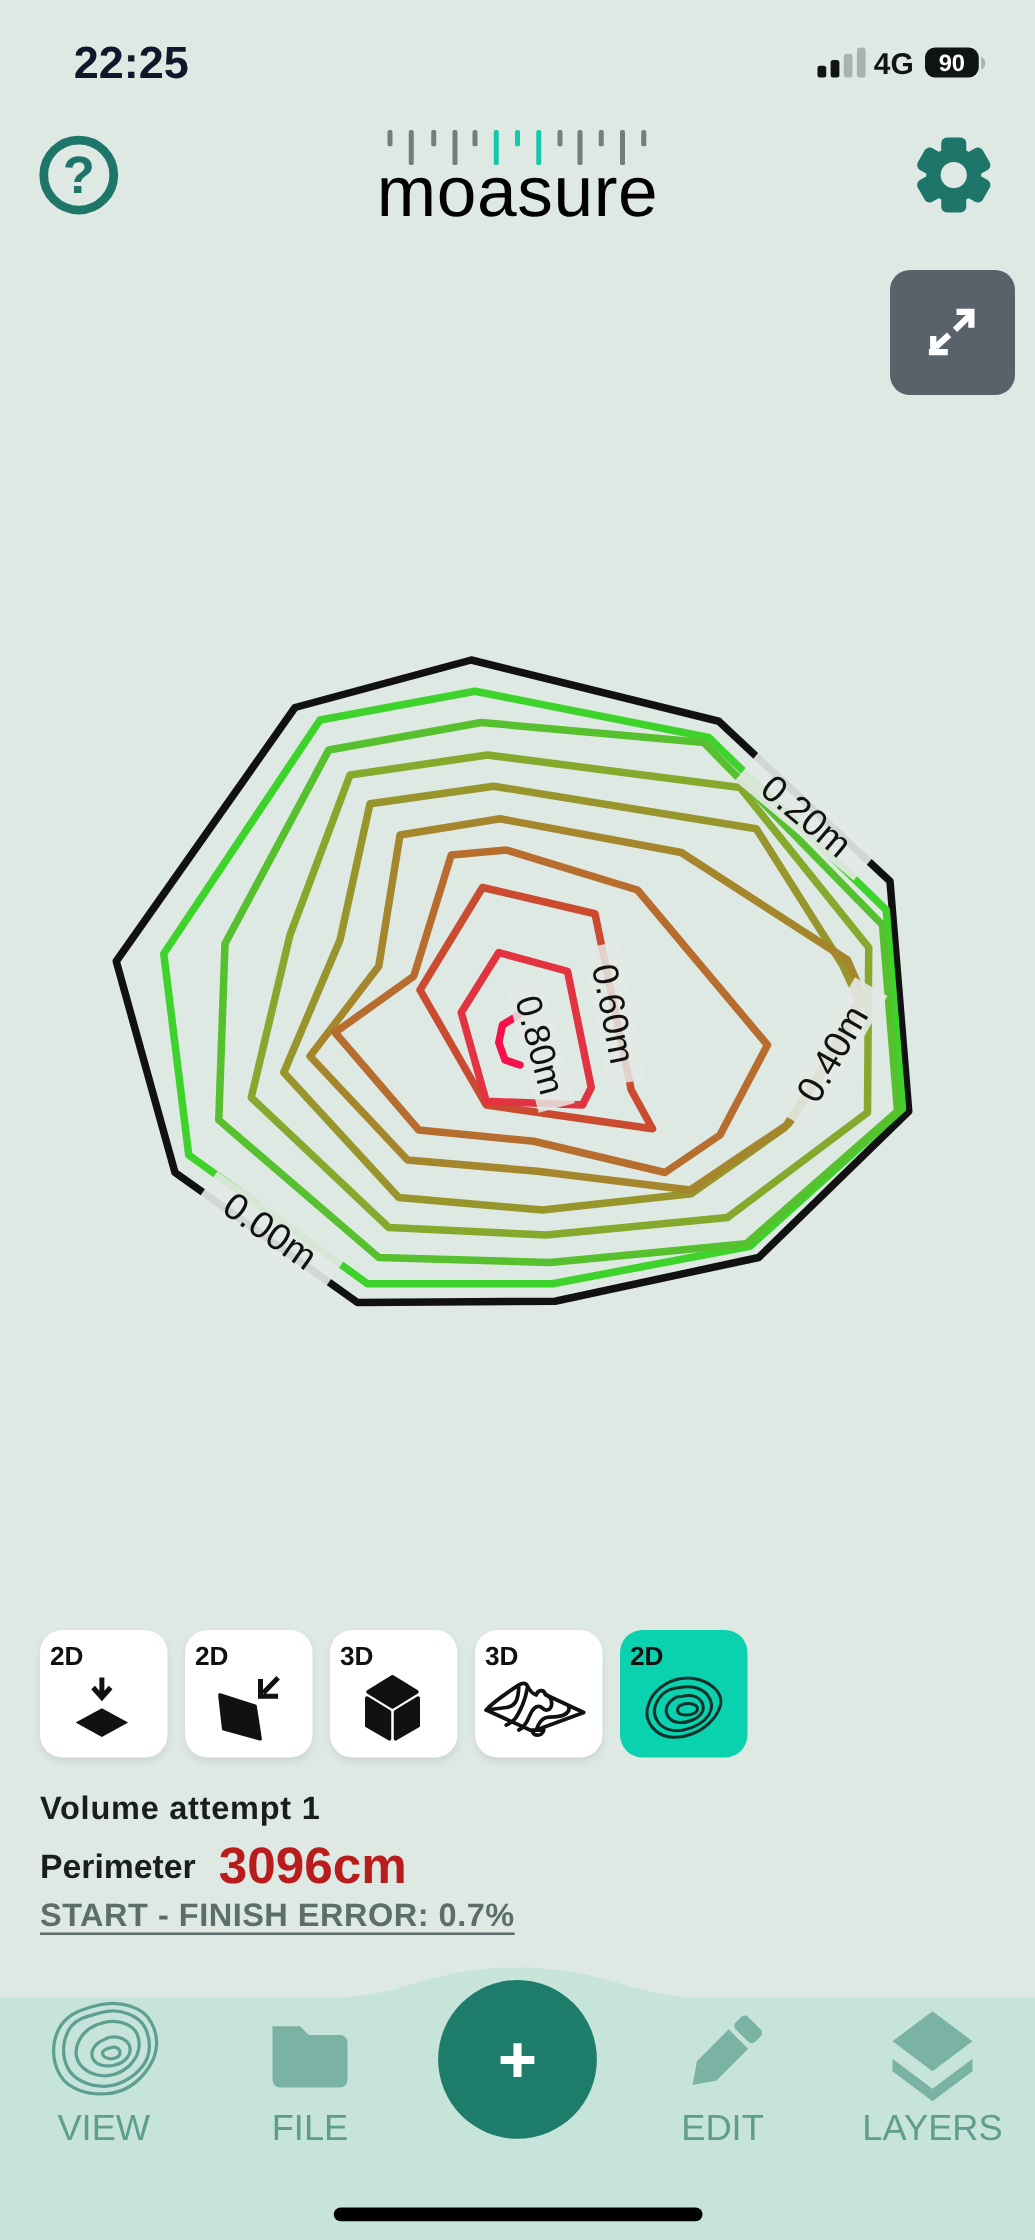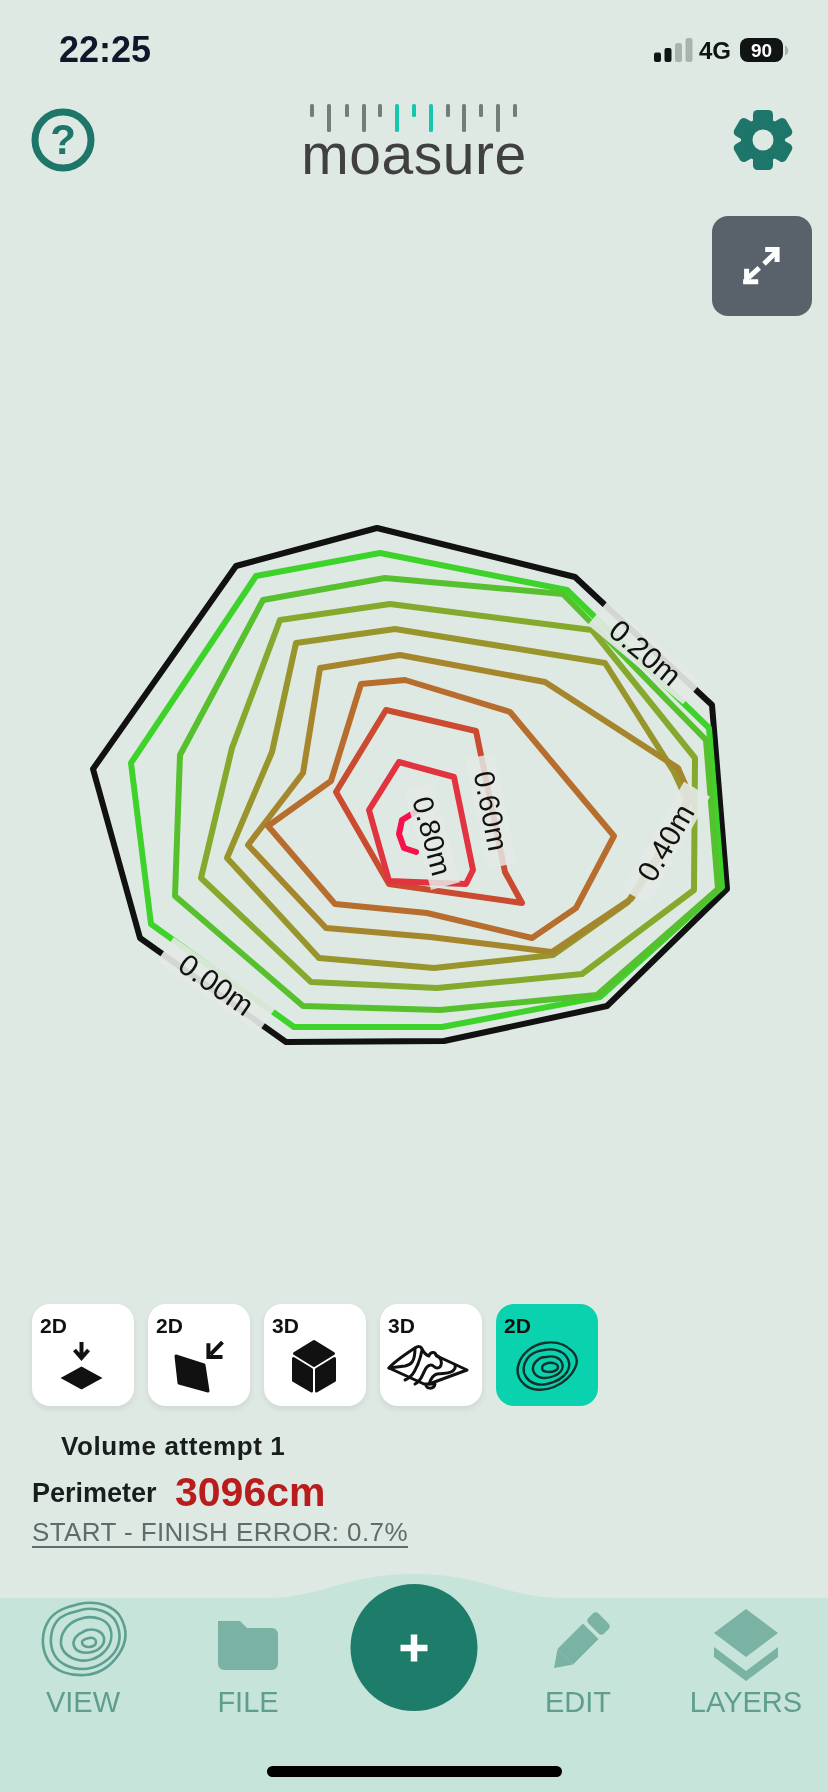--- a/index.html
+++ b/index.html
@@ -43,21 +43,21 @@
     <rect x="108" y="0" width="4" height="13" rx="1.5" fill="#17c7ad"></rect>
     <rect x="125" y="0" width="4" height="28" rx="1.5" fill="#17c7ad"></rect>
     <rect x="142" y="0" width="4" height="13" rx="1.5"></rect>
     <rect x="158" y="0" width="4" height="28" rx="1.5"></rect>
     <rect x="175" y="0" width="4" height="13" rx="1.5"></rect>
     <rect x="192" y="0" width="4" height="28" rx="1.5"></rect>
     <rect x="209" y="0" width="4" height="13" rx="1.5"></rect>
   </g>
 </svg>
 
-<div class="abs" style="left:0;top:121px;width:828px;text-align:center;font-size:57px;color:#404040;letter-spacing:0.5px;">moasure</div>
+<div class="abs" style="left:0;top:121px;width:828px;text-align:center;font-size:57px;color:#000000;letter-spacing:0.5px;">moasure</div>
 
 <svg class="abs" style="left:731px;top:108px;" width="64" height="64" viewBox="0 0 64 64">
   <g fill="#1d7669">
     <circle cx="32" cy="32" r="22"></circle>
     <g>
       <rect x="22" y="2" width="20" height="16" rx="4.5"></rect>
       <rect x="22" y="46" width="20" height="16" rx="4.5"></rect>
       <rect x="22" y="2" width="20" height="16" rx="4.5" transform="rotate(60 32 32)"></rect>
       <rect x="22" y="46" width="20" height="16" rx="4.5" transform="rotate(60 32 32)"></rect>
       <rect x="22" y="2" width="20" height="16" rx="4.5" transform="rotate(-60 32 32)"></rect>
@@ -167,27 +167,27 @@
 <div class="abs" style="left:504px;top:1315px;font-size:21px;line-height:21px;font-weight:bold;color:#111;">2D</div>
 <svg class="abs" style="left:514px;top:1341px;" width="64" height="52" viewBox="0 0 64 52">
   <g fill="none" stroke="#10312b" stroke-width="2.4">
     <path d="M30 2 C42 0 52 4 58 10 C63 15 64 21 61 27 C58 34 50 42 40 46 C30 50 18 50 11 44 C4 38 2 30 5 22 C8 13 18 4 30 2 Z"></path>
     <path d="M30 9 C40 7 48 10 52 15 C56 20 56 26 53 31 C49 37 42 41 33 43 C24 45 16 42 12 36 C8 30 9 24 13 18 C17 12 22 10 30 9 Z"></path>
     <path d="M32 16 C40 14 46 17 48 22 C50 27 47 32 40 35 C33 38 25 38 21 33 C17 28 19 22 25 18 C27 16 29 16 32 16 Z"></path>
     <path d="M34 22 C39 21 44 23 44 26 C44 29 40 31 35 31 C31 31 28 30 28 27 C28 24 30 23 34 22 Z"></path>
   </g>
 </svg>
 
-<div class="abs" style="left:32px;top:1433px;font-size:26px;line-height:26px;font-weight:bold;color:#191e1c;letter-spacing:0.6px;margin-left:29px;">Volume attempt 1</div>
+<div class="abs" style="left:32px;top:1433px;font-size:26px;line-height:26px;font-weight:bold;color:#191e1c;letter-spacing:0.6px;">Volume attempt 1</div>
 
 <div class="abs" style="left:32px;top:1480px;font-size:27px;line-height:27px;font-weight:bold;color:#191e1c;text-align:center;">Perimeter</div>
 
 <div class="abs" style="left:175px;top:1472px;font-size:41px;line-height:41px;font-weight:bold;color:#b91c1c;">3096cm</div>
 
-<div class="abs" style="left:32px;top:1519px;font-size:26px;line-height:26px;font-weight:normal;color:#5c6e6b;letter-spacing:0.4px;text-decoration:underline;text-underline-offset:5px;">START - FINISH ERROR: 0.7%</div>
+<div class="abs" style="left:32px;top:1519px;font-size:26px;line-height:26px;font-weight:bold;color:#5c6e6b;letter-spacing:0.4px;text-decoration:underline;text-underline-offset:5px;">START - FINISH ERROR: 0.7%</div>
 
 <svg class="abs" style="left:0;top:1540px;" width="828" height="252" viewBox="0 0 828 252">
   <path d="M0 58 L268 58 C320 58 345 34 414 34 C483 34 508 58 560 58 L828 58 L828 252 L0 252 Z" fill="#c7e4da"></path>
 
   <g fill="none" stroke="#5d9f90" stroke-width="2.6" transform="translate(83,104)">
     <path d="M-4 -40 C14 -44 32 -38 38 -26 C44 -15 44 -2 36 10 C28 22 16 30 2 31 C-12 32 -28 28 -35 16 C-42 4 -42 -12 -34 -24 C-27 -34 -16 -37 -4 -40 Z"></path>
     <path d="M-2 -34 C12 -38 28 -32 33 -22 C38 -12 38 0 31 9 C24 18 12 25 0 25 C-12 25 -24 20 -29 10 C-34 0 -33 -14 -26 -23 C-20 -30 -12 -31 -2 -34 Z"></path>
     <path d="M0 -26 C12 -29 24 -24 27 -16 C30 -8 28 1 21 8 C14 15 4 18 -5 16 C-14 14 -21 8 -22 0 C-23 -10 -16 -20 -6 -24 C-4 -25 -2 -25 0 -26 Z"></path>
     <path d="M4 -14 C12 -16 20 -12 21 -6 C22 0 17 6 9 8 C1 10 -7 8 -9 2 C-11 -4 -6 -10 0 -12 C1 -13 2 -13 4 -14 Z"></path>
     <path d="M6 -6 C10 -7 13 -5 13 -2 C13 1 10 3 6 3 C2 3 -1 1 -1 -2 C-1 -4 2 -5 6 -6 Z"></path>

